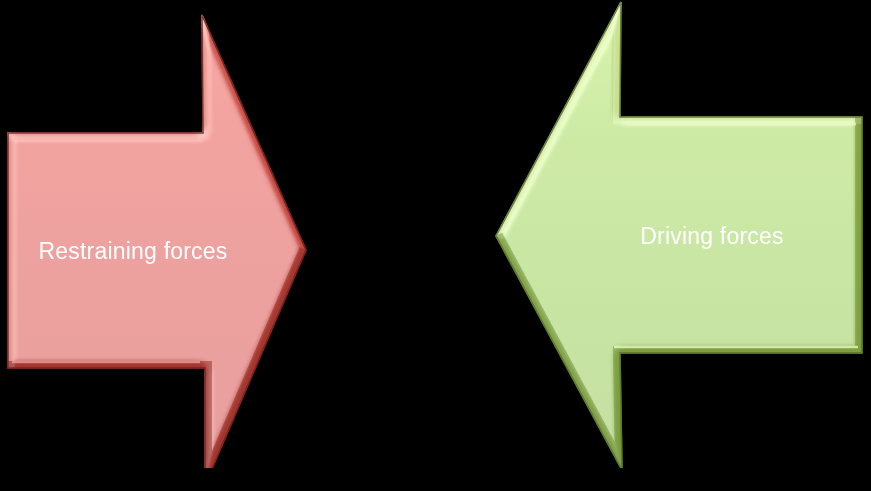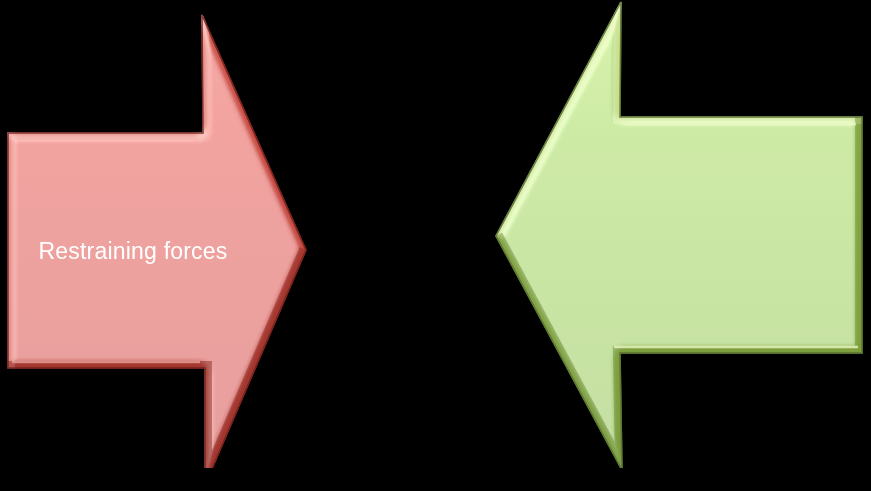--- a/index.html
+++ b/index.html
@@ -84,14 +84,15 @@
         <path d="M496,236 L622,470 L620,353 L862,353 L862,117" fill="none" stroke="#69862F" stroke-width="14" opacity="0.45"></path>
         <path d="M614,347 L858,347" fill="none" stroke="#EAF6C0" stroke-width="2.5" opacity="0.8"></path>
         <path d="M626,124 L856,124" fill="none" stroke="#EAF6C0" stroke-width="3" opacity="0.7"></path>
       </g>
       <polygon points="862,117 620,117 621,2 496,236 622,470 620,353 862,353" fill="none" stroke="#5F7A31" stroke-width="1.5" opacity="0.9"></polygon>
     </g>
   </svg>
 
   <div class="arrow-label" style="left:8px; top:235px; width:250px;">Restraining forces</div>
 
+  <div class="arrow-label" style="left:620px; top:220px; width:184px;">Driving forces</div>
 
 </div>
 
 </body></html>

